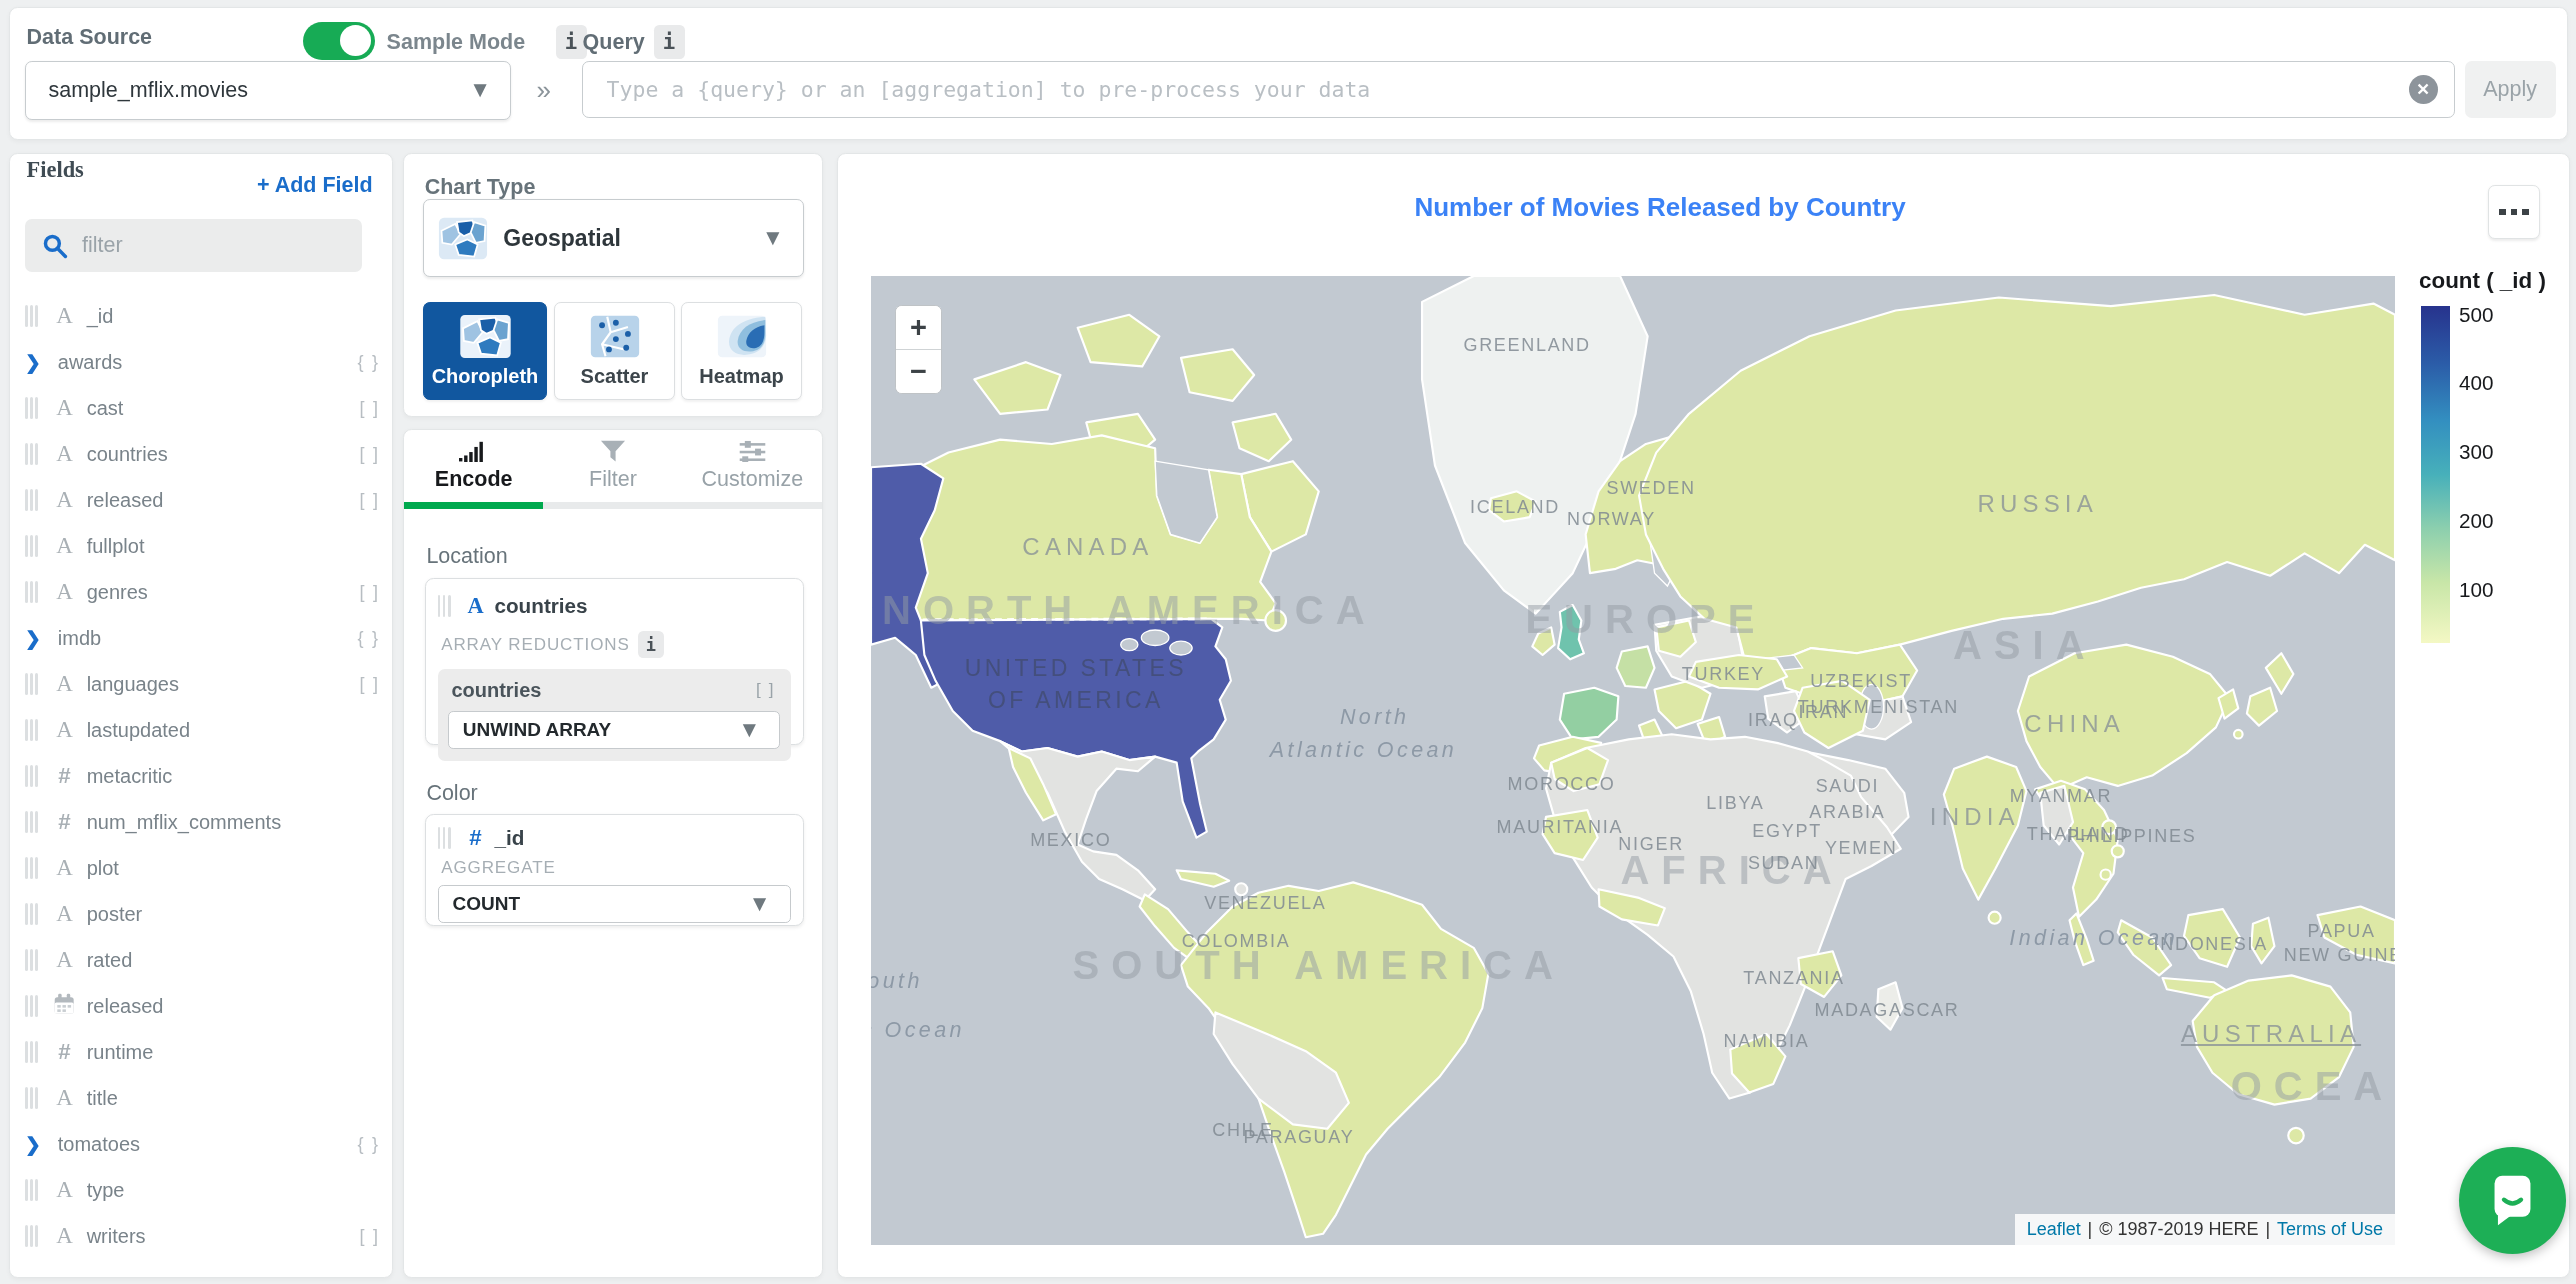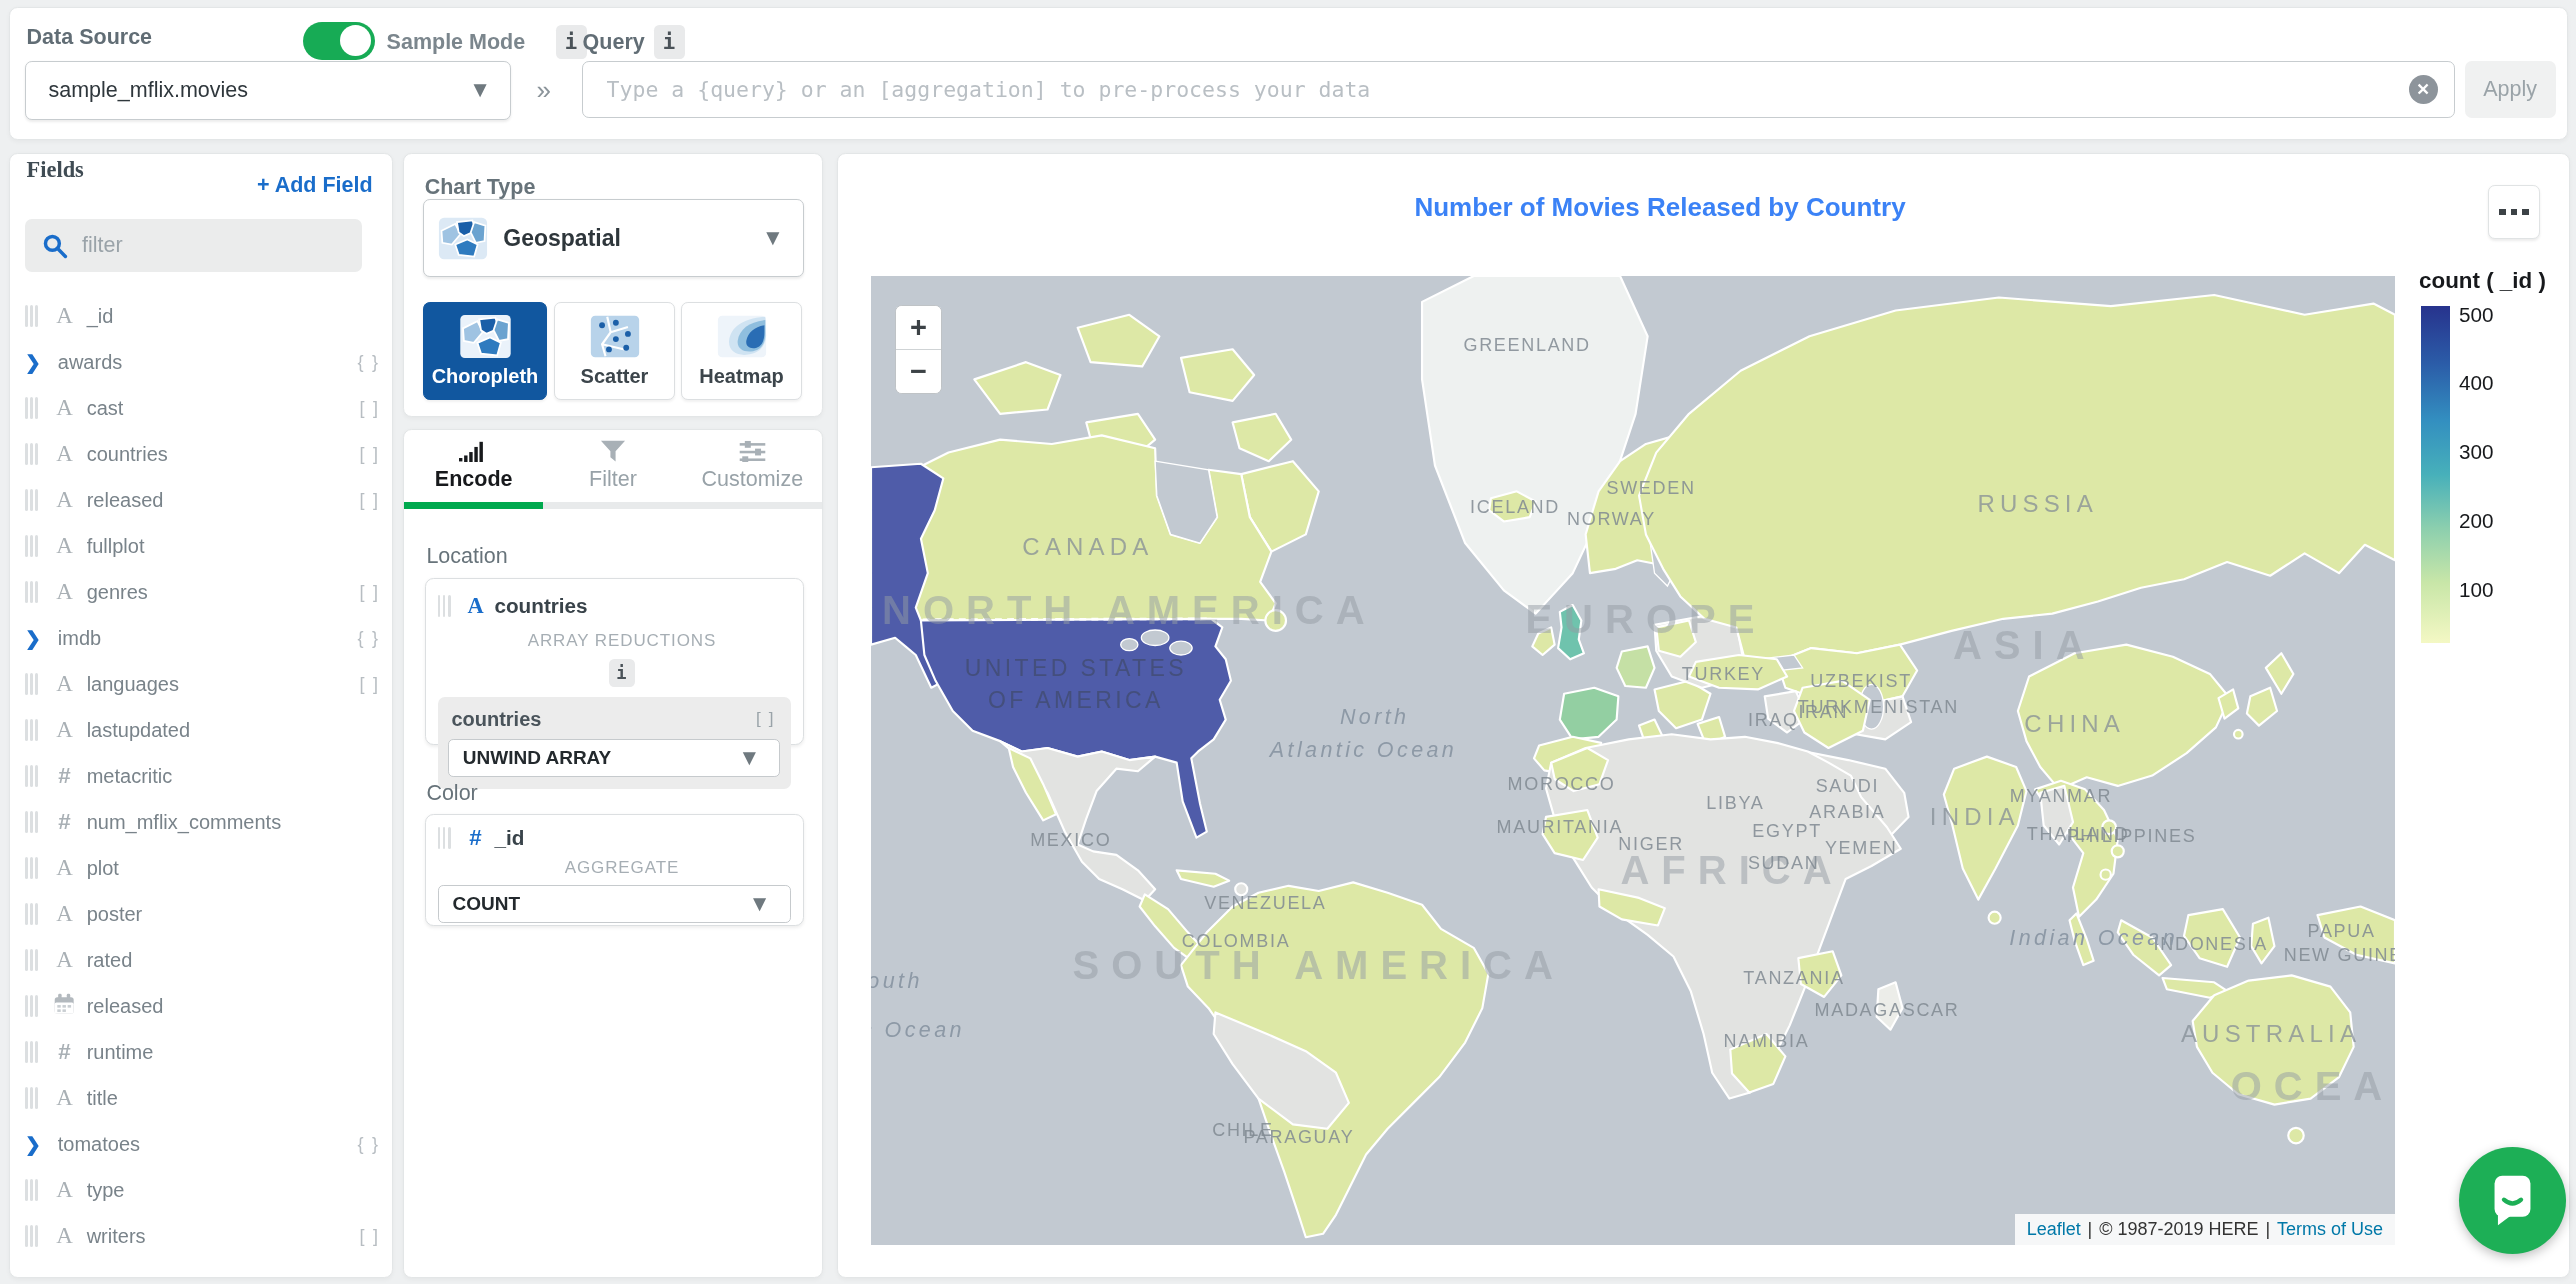--- a/index.html
+++ b/index.html
@@ -75,21 +75,21 @@
   .tab.active .tlabel{color:#17191c;font-weight:700;}
   #tab-underline{position:absolute;left:0;top:72px;width:100%;height:6.9px;background:#e8eaeb;}
   #tab-underline .green{width:139px;height:6.9px;background:#00a94e;}
   .sec-label{position:absolute;left:22.4px;font-size:21.5px;color:#67737a;}
   .enc-box{position:absolute;left:20.7px;width:377px;border:0.9px solid #dcdfe1;border-radius:8.6px;
            background:#fff;box-shadow:0 1.7px 3.4px rgba(0,0,0,0.07);}
   .enc-row{display:flex;align-items:center;margin:13.8px 0 0 12px;}
   .enc-row .bi{font-size:22.4px;font-weight:700;color:#1a6dca;width:31px;text-align:center;}
   .enc-row .bia{font-family:"Liberation Serif",serif;}
   .enc-row .ename{font-size:20.7px;font-weight:700;color:#39434a;margin-left:3.4px;}
-  .mini-label{font-size:17px;color:#a6aeb4;letter-spacing:0.9px;margin:12px 0 0 15.5px;display:flex;align-items:center;gap:8.6px;flex-direction:column;}
+  .mini-label{font-size:17px;color:#a6aeb4;letter-spacing:0.9px;margin:12px 0 0 15.5px;display:flex;align-items:center;gap:8.6px;}
   .mini-label .mib{position:static;width:26px;height:27.6px;font-size:17px;}
   .graybox{margin:10.3px 12px 0 12px;background:#ececec;border-radius:6.9px;padding:10.3px 10.3px 12px 10.3px;}
   .graybox .gb-head{display:flex;align-items:center;}
   .graybox .gb-name{font-size:20px;font-weight:700;color:#4a545b;margin-left:3.4px;}
   .graybox .gb-badge{margin-left:auto;font-size:17px;color:#9aa3a9;letter-spacing:1.7px;margin-right:5.2px;}
   .mini-select{background:#fff;border:0.9px solid #c6cacd;border-radius:5.2px;height:36px;display:flex;
                align-items:center;margin-top:8.6px;}
   .mini-select .msval{font-size:19px;font-weight:700;color:#23292d;margin-left:13.8px;}
   
   #map-card{left:837px;top:153px;width:1731px;height:1123px;}
@@ -629,21 +629,21 @@
         <span class="ml region" style="left: 29.3785%; top: 71.1111%;">SOUTH AMERICA</span>
         <span class="ml region" style="left: 16.9492%; top: 34.4889%;">NORTH AMERICA</span>
         <span class="ml region" style="left: 50.8475%; top: 35.3778%;">EUROPE</span>
         <span class="ml region" style="left: 56.4972%; top: 61.3333%;">AFRICA</span>
         <span class="ml region" style="left: 75.7062%; top: 38.0444%;">ASIA</span>
         <span class="ml region" style="left: 98.0226%; top: 83.5556%;">OCEANIA</span>
         <span class="ml country-lg" style="left: 76.5537%; top: 23.5556%;">RUSSIA</span>
         <span class="ml country-lg" style="left: 14.2373%; top: 28%;">CANADA</span>
         <span class="ml country-lg" style="left: 78.9831%; top: 46.2222%;">CHINA</span>
         <span class="ml country-lg" style="left: 72.4294%; top: 55.8222%;">INDIA</span>
-        <span class="ml country-lg" style="left: 91.8644%; top: 78.2222%;">AUSTRALIA</span>
+        <span class="ml country-lg" style="left: 91.8644%; top: 78.2222%; text-decoration: underline;">AUSTRALIA</span>
         <span class="ml us" style="left: 13.4463%; top: 40.4444%;">UNITED STATES</span>
         <span class="ml us" style="left: 13.4463%; top: 43.7333%;">OF AMERICA</span>
         <span class="ml country" style="left: 43.0508%; top: 7.11111%;">GREENLAND</span>
         <span class="ml country" style="left: 42.2599%; top: 23.8222%;">ICELAND</span>
         <span class="ml country" style="left: 48.5876%; top: 25.0667%;">NORWAY</span>
         <span class="ml country" style="left: 51.1864%; top: 21.8667%;">SWEDEN</span>
         <span class="ml country" style="left: 13.1073%; top: 58.2222%;">MEXICO</span>
         <span class="ml country" style="left: 25.8757%; top: 64.7111%;">VENEZUELA</span>
         <span class="ml country" style="left: 23.9548%; top: 68.6222%;">COLOMBIA</span>
         <span class="ml country" style="left: 28.0791%; top: 88.8889%;">PARAGUAY</span>

